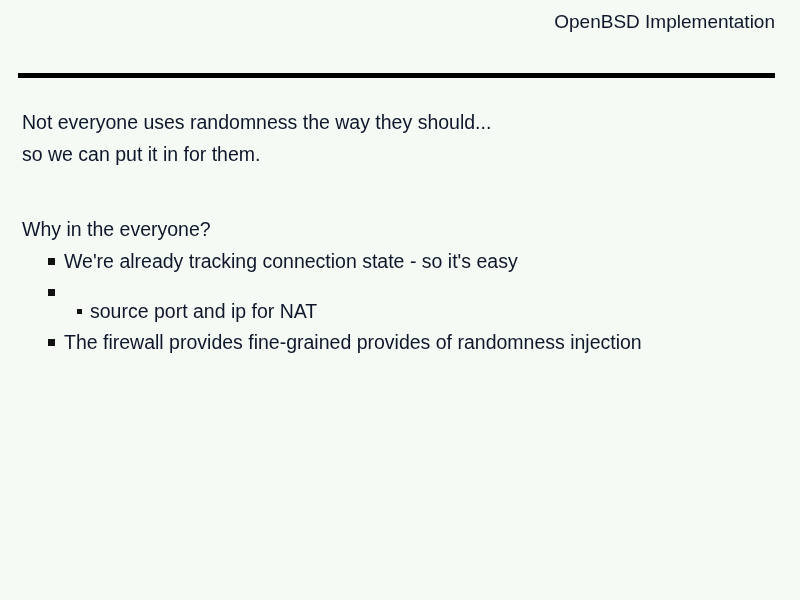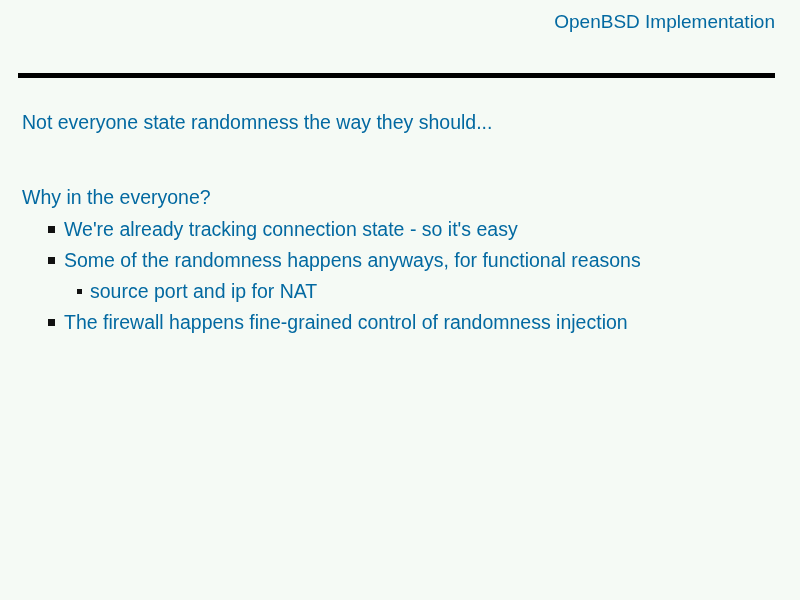--- a/index.html
+++ b/index.html
@@ -4,21 +4,21 @@
 <style>
   html, body {
     margin: 0;
     padding: 0;
   }
   .slide {
     position: relative;
     width: 800px;
     height: 600px;
     background: #f5faf5;
-    color: #0369a1;
+    color: #0f172a;
     font-family: "Liberation Sans", "DejaVu Sans", sans-serif;
     overflow: hidden;
     box-sizing: border-box;
   }
   .header-label {
     position: absolute;
     top: 10px;
     right: 25px;
     font-size: 19px;
     line-height: 24px;
@@ -91,42 +91,42 @@
 
 <div class="slide">
 
   <div class="header-label">OpenBSD Implementation</div>
 
 
   <div class="title-divider"></div>
 
   <div class="content">
 
-    <div class="intro-line">Not everyone state randomness the way they should...</div>
+    <div class="intro-line">Not everyone uses randomness the way they should...</div>
+    <div class="intro-line">so we can put it in for them.</div>
 
     <div class="question-heading">Why in the everyone?</div>
 
     <div class="bullet-list">
 
       <div class="bullet-item level-1">
         <span class="bullet-square"></span>
         <span class="bullet-text">We're already tracking connection state - so it's easy</span>
       </div>
 
 
       <div class="bullet-item level-1">
         <span class="bullet-square"></span>
-        <span class="bullet-text">Some of the randomness happens anyways, for functional reasons</span>
       </div>
 
       <div class="bullet-item level-2">
         <span class="bullet-square"></span>
         <span class="bullet-text">source port and ip for NAT</span>
       </div>
 
       <div class="bullet-item level-1">
         <span class="bullet-square"></span>
-        <span class="bullet-text">The firewall happens fine-grained control of randomness injection</span>
+        <span class="bullet-text">The firewall provides fine-grained provides of randomness injection</span>
       </div>
 
     </div>
   </div>
 </div>
 
 </body></html>

